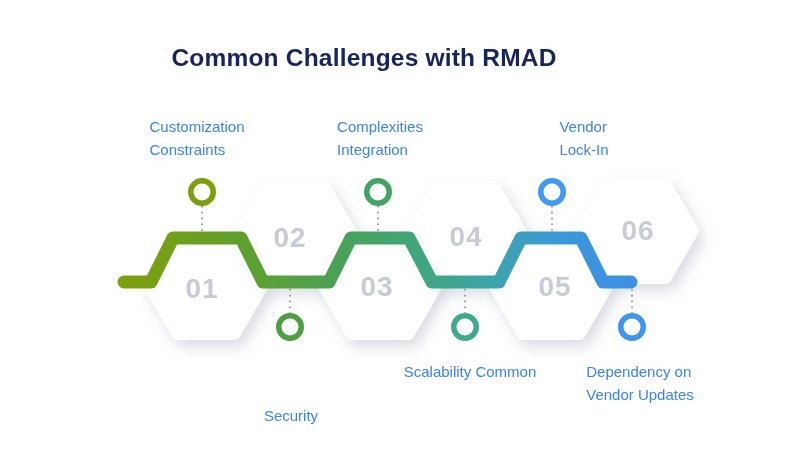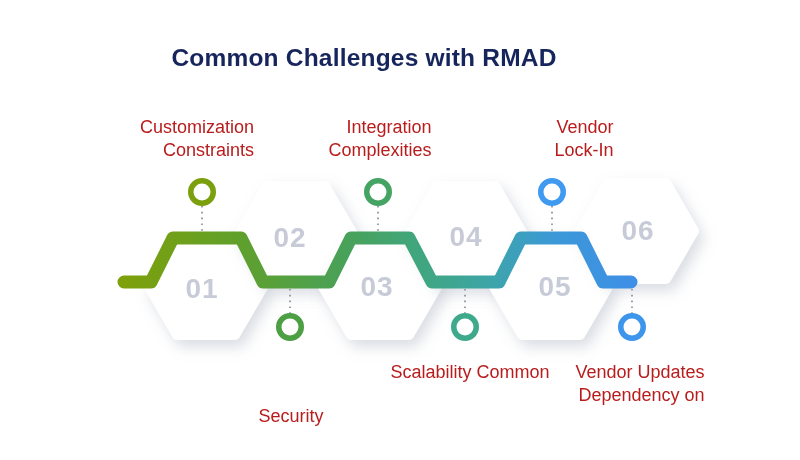--- a/index.html
+++ b/index.html
@@ -18,25 +18,25 @@
     text-align: center;
     font-size: 24.5px;
     font-weight: 700;
     letter-spacing: 0.2px;
     color: #16255B;
   }
   .diagram-svg { position: absolute; left: 0; top: 0; }
   .step-label {
     position: absolute;
     transform: translateX(-50%);
-    text-align: right;
-    font-size: 18px;
+    text-align: left;
+    font-size: 15px;
     font-weight: 500;
     line-height: 22.5px;
-    color: #b91c1c;
+    color: #3b82f6;
     white-space: nowrap;
   }
   .step-label span { display: block; }
 </style>
 </head>
 <body>
 
 <div class="canvas">
   <div class="title">Common Challenges with RMAD</div>
   <svg class="diagram-svg" id="diagram" width="800" height="460" viewBox="0 0 800 460">
@@ -82,28 +82,28 @@
     </svg>
   <div id="labels">
       <div class="step-label" style="left: 197px; top: 116px;">
         <span>Customization</span>
         <span>Constraints</span>
       </div>
       <div class="step-label" style="left: 291px; top: 361px; margin-top: 44px;">
         <span>Security</span>
       </div>
       <div class="step-label" style="left: 380px; top: 116px;">
+        <span>Complexities</span>
         <span>Integration</span>
-        <span>Complexities</span>
       </div>
       <div class="step-label" style="left: 470px; top: 361px;">
         <span>Scalability Common</span>
       </div>
       <div class="step-label" style="left: 584px; top: 116px;">
         <span>Vendor</span>
         <span>Lock-In</span>
       </div>
       <div class="step-label" style="left: 640px; top: 361px;">
+        <span>Dependency on</span>
         <span>Vendor Updates</span>
-        <span>Dependency on</span>
       </div>
     </div>
 </div>
 
 </body></html>

